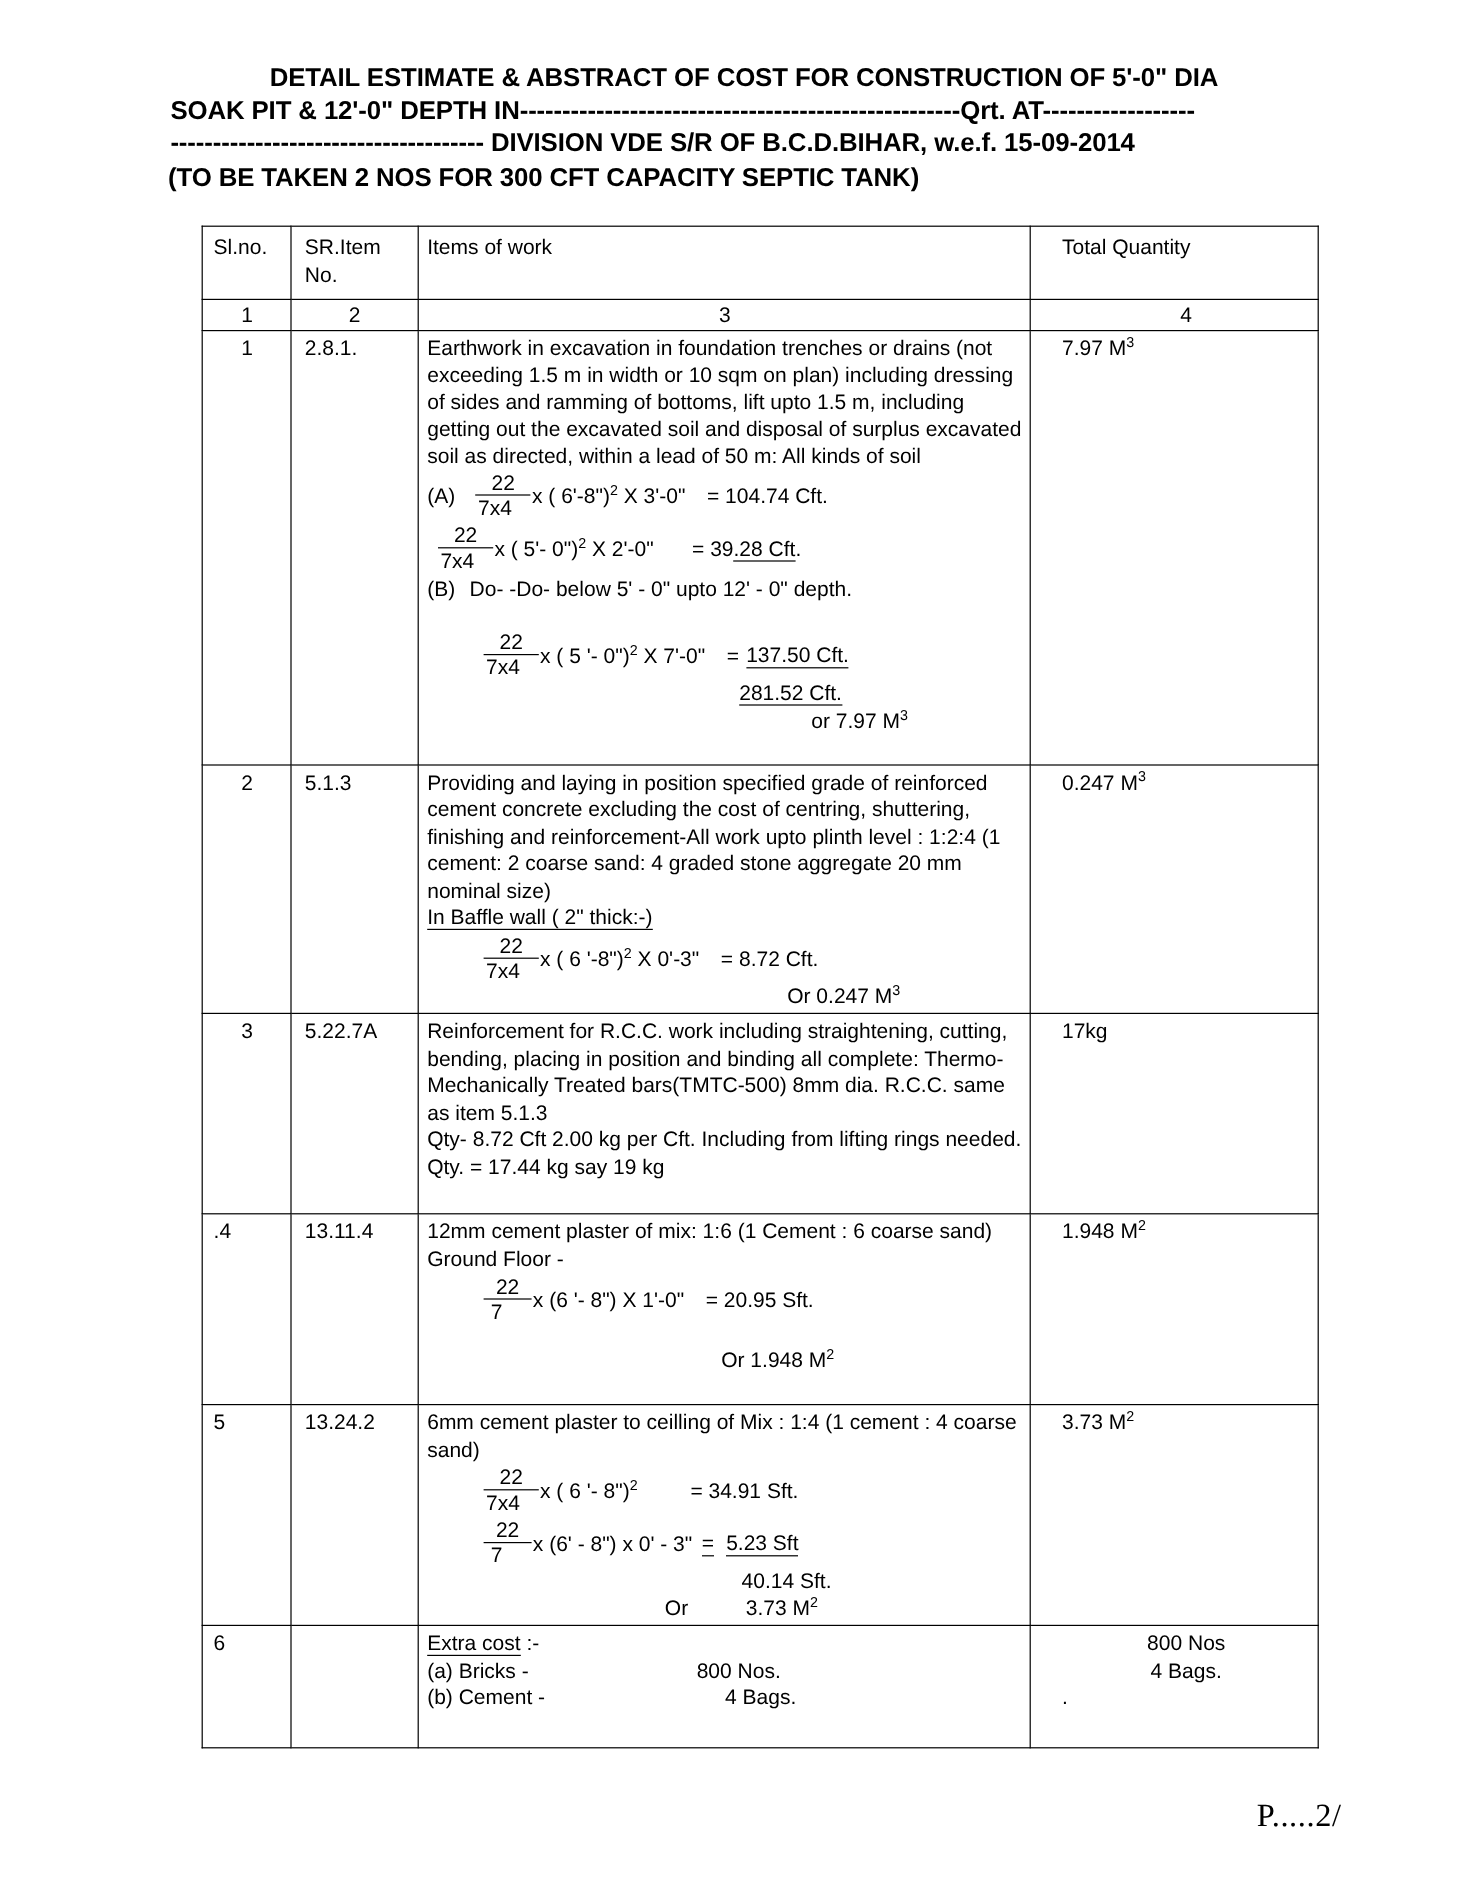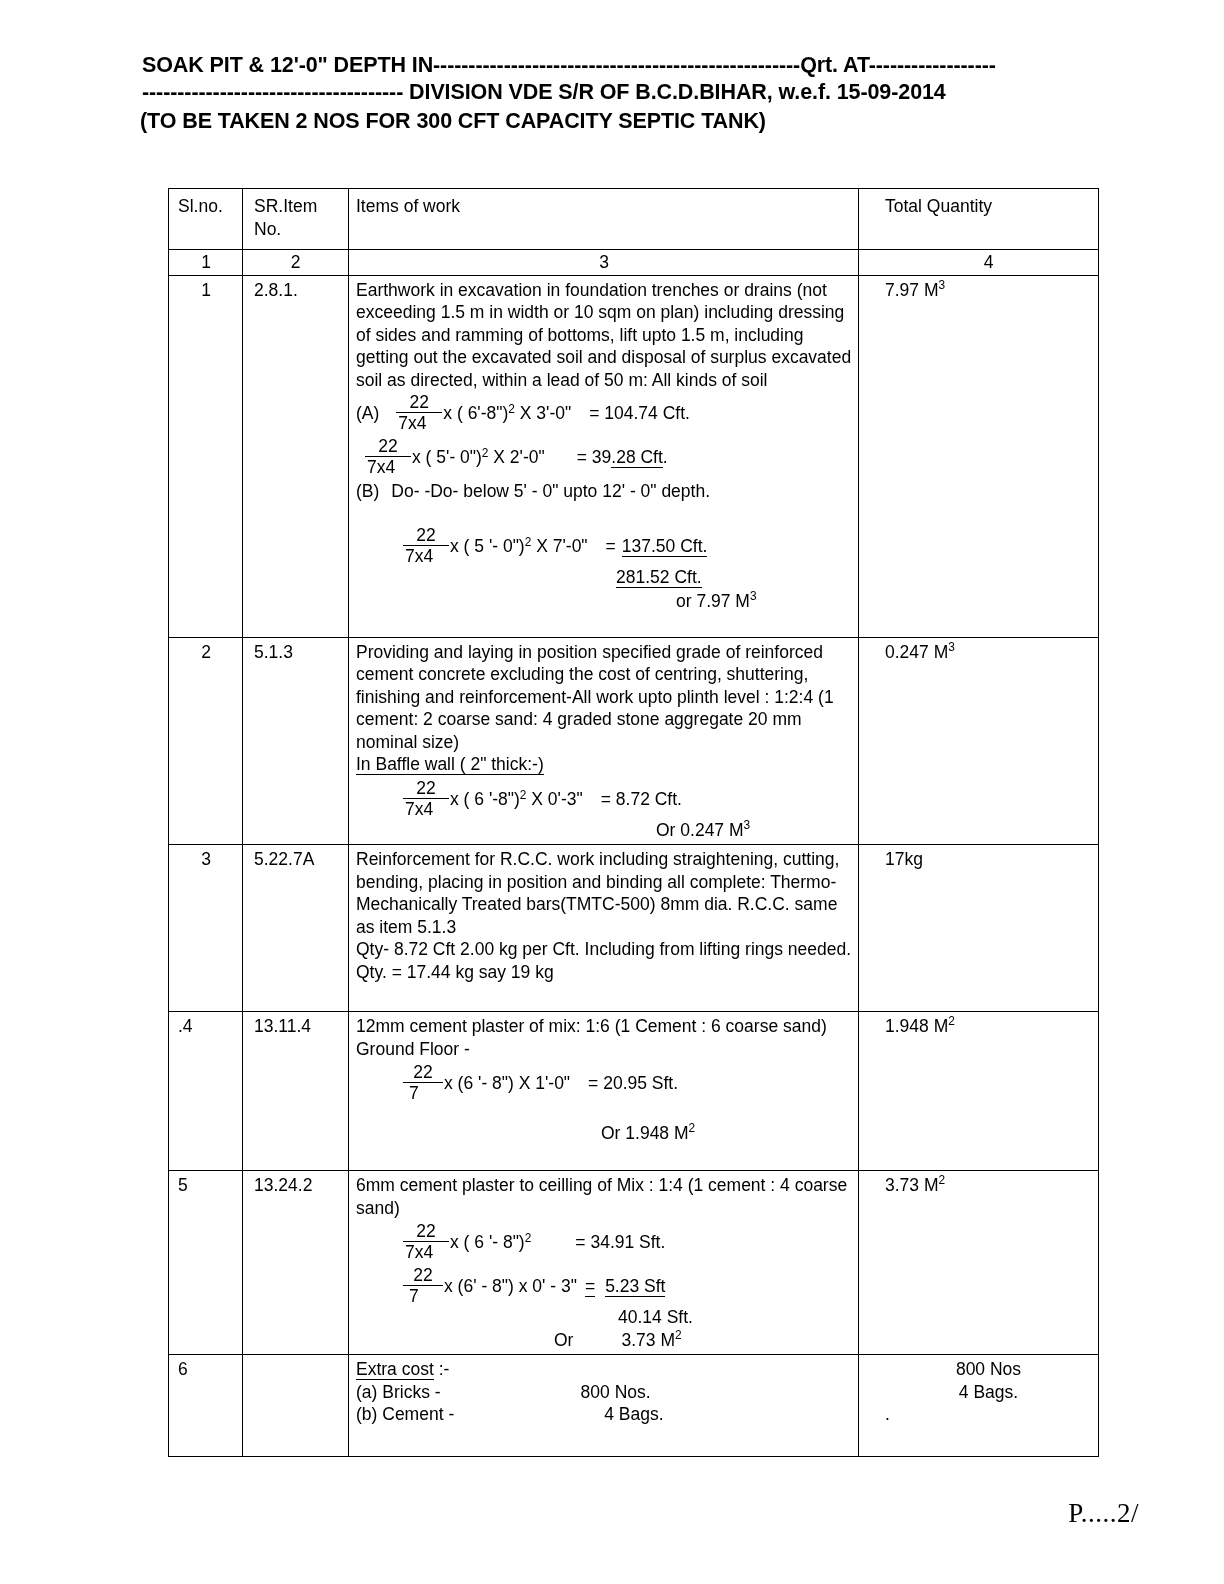--- a/index.html
+++ b/index.html
@@ -117,34 +117,35 @@
   }
   .frac.narrow { width: 40px; }
   .frac.narrow .den { text-align: left; padding-left: 6px; }
 
   .indent1 { padding-left: 8px; }
   .indent2 { padding-left: 46px; }
 
   
   .footer {
     position: absolute;
-    right: 85px;
+    right: 106px;
     top: 1498px;
     font-family: "Liberation Serif", serif;
     font-size: 27px;
     letter-spacing: 0.5px;
   }
   .spc { display: inline-block; }
 </style>
 </head>
 <body>
 
 <div class="page">
 
   <div class="title-block">
+    <div class="title-line l1">DETAIL ESTIMATE  &amp; ABSTRACT OF COST FOR  CONSTRUCTION OF  5'-0" DIA</div>
     <div class="title-line l2">SOAK PIT &amp; 12'-0" DEPTH IN----------------------------------------------------Qrt. AT------------------</div>
     <div class="title-line l4">------------------------------------- DIVISION VDE S/R OF B.C.D.BIHAR, w.e.f. 15-09-2014</div>
     <div class="title-line l5">(TO BE TAKEN 2 NOS FOR 300 CFT CAPACITY SEPTIC TANK)</div>
   </div>
 
   <table class="tbl">
     <colgroup>
       <col class="c-sl">
         <col class="c-sr">
         <col class="c-itm">

